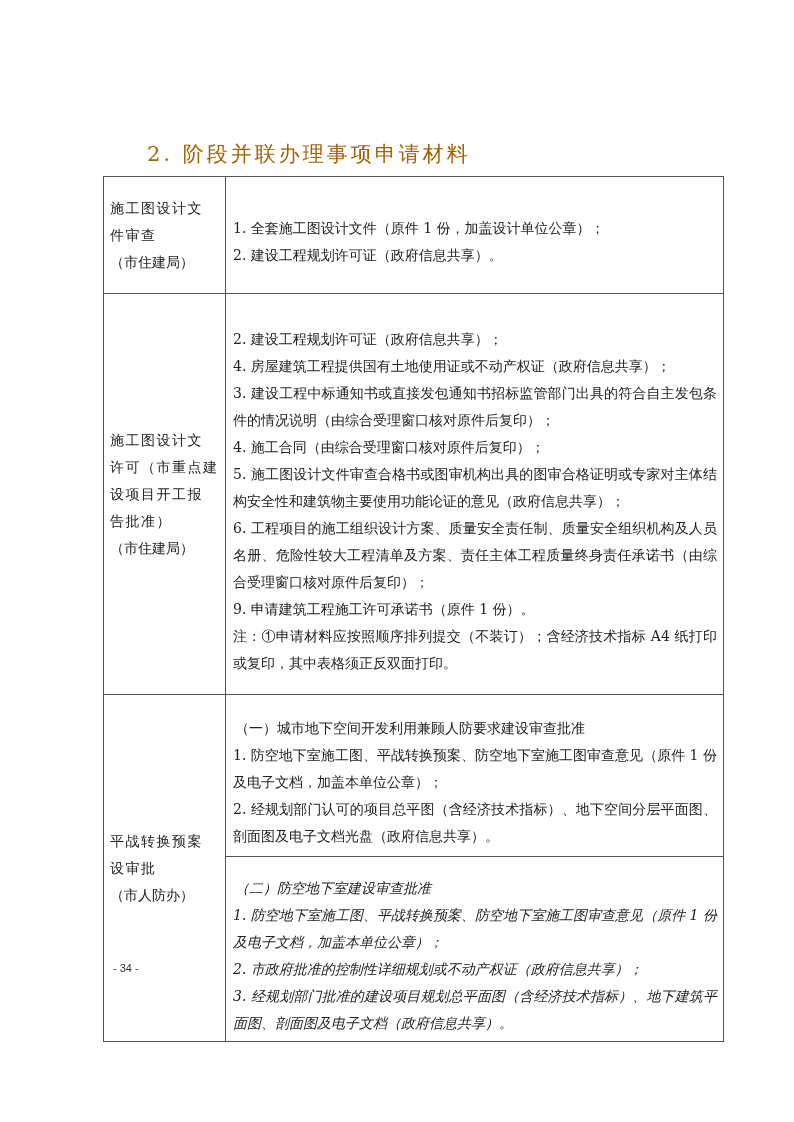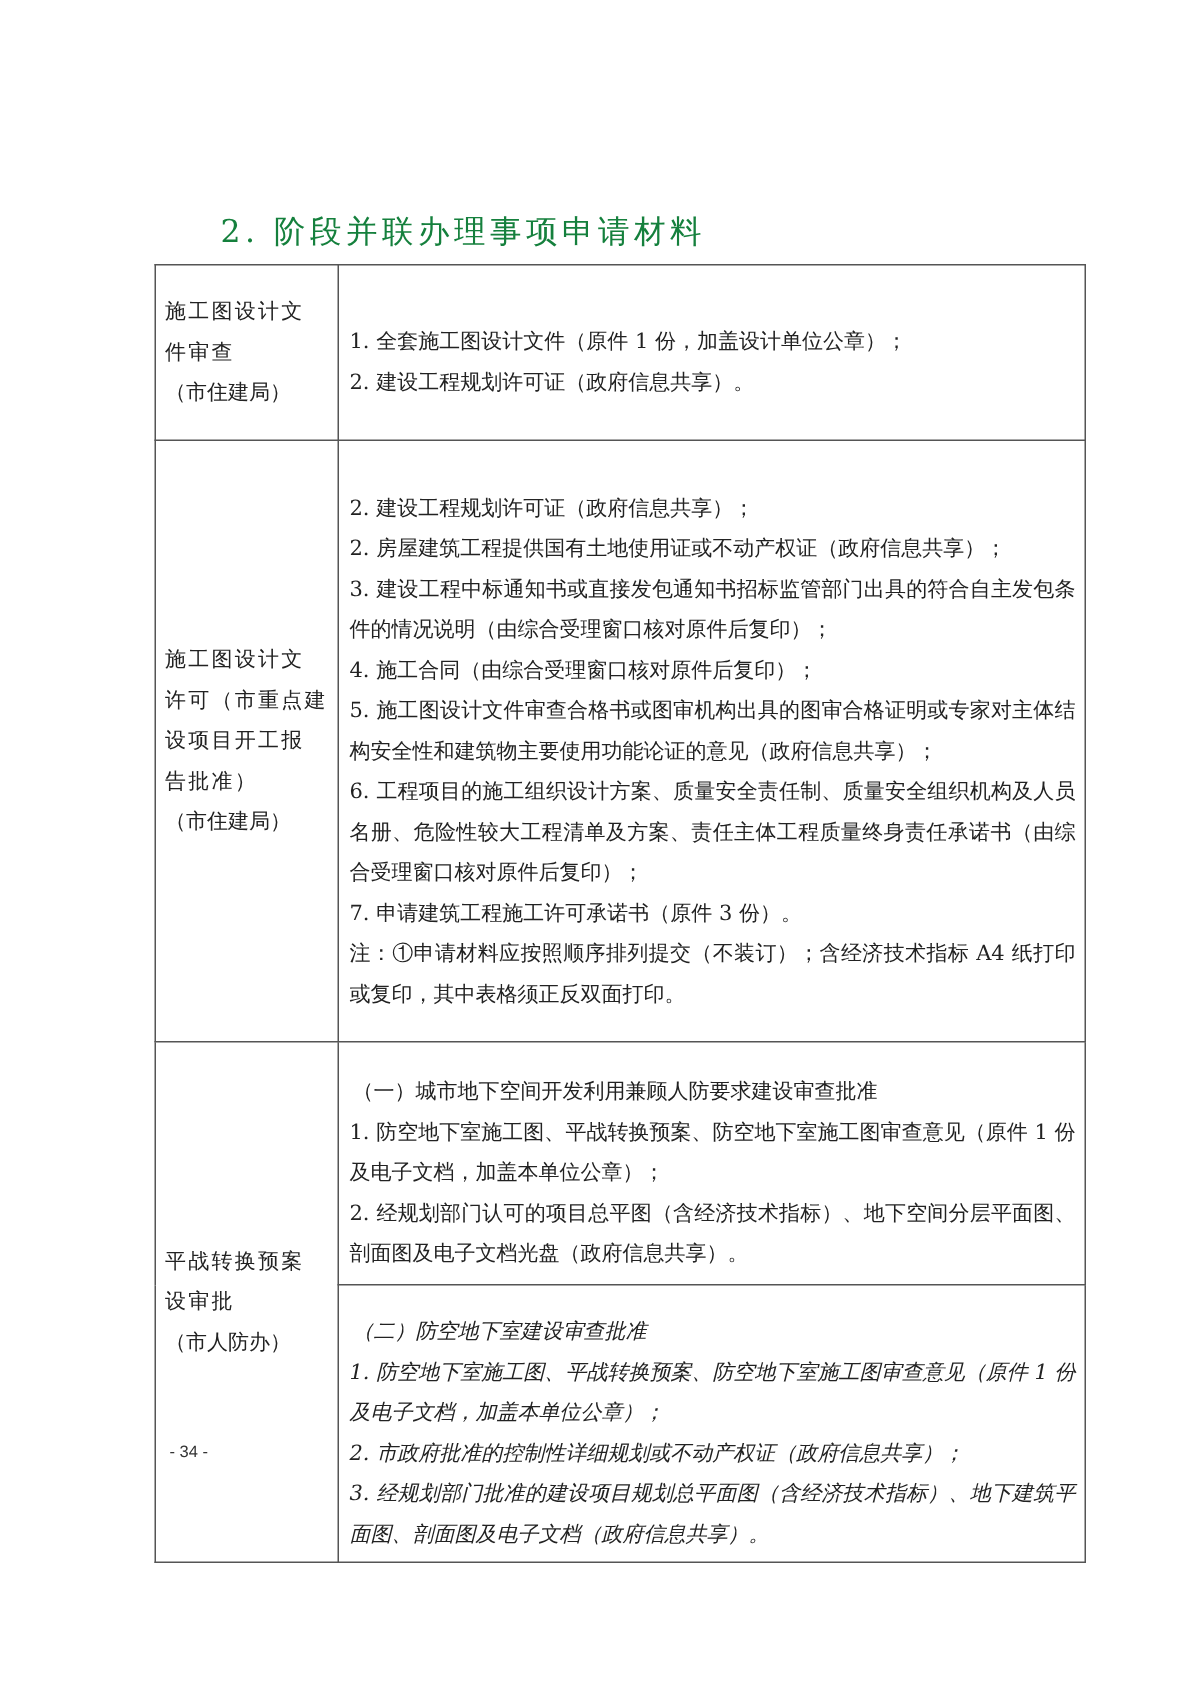--- a/index.html
+++ b/index.html
@@ -3,21 +3,21 @@
 <meta charset="utf-8">
 <style>
   html, body { margin: 0; padding: 0; }
   body {
     width: 794px; height: 1122px; background: #ffffff; position: relative;
     font-family: "DejaVu Serif", "Liberation Serif", serif; color: #222;
     overflow: hidden;
   }
   .heading {
     position: absolute; left: 147px; top: 140px;
-    font-size: 21px; letter-spacing: 3px; color: #15803d; white-space: nowrap;
+    font-size: 21px; letter-spacing: 3px; color: #a16207; white-space: nowrap;
   }
   table.materials {
     position: absolute; left: 103px; top: 176px; width: 620px;
     border-collapse: collapse; table-layout: fixed;
   }
   table.materials td {
     border: 1.3px solid #555; vertical-align: middle;
     font-size: 14px; line-height: 27px; color: #222;
   }
   col.c1 { width: 122px; }
@@ -64,26 +64,26 @@
   <tr class="row2">
     <td class="dept">
       <span class="line">施工图设计文</span>
       <span class="line">许可（市重点建</span>
       <span class="line">设项目开工报</span>
       <span class="line">告批准）</span>
       <span class="org">（市住建局）</span>
     </td>
     <td class="items">
       <span class="item">2. 建设工程规划许可证（政府信息共享）；</span>
-      <span class="item">2. 房屋建筑工程提供国有土地使用证或不动产权证（政府信息共享）；</span>
+      <span class="item">4. 房屋建筑工程提供国有土地使用证或不动产权证（政府信息共享）；</span>
       <span class="item">3. 建设工程中标通知书或直接发包通知书招标监管部门出具的符合自主发包条件的情况说明（由综合受理窗口核对原件后复印）；</span>
       <span class="item">4. 施工合同（由综合受理窗口核对原件后复印）；</span>
       <span class="item">5. 施工图设计文件审查合格书或图审机构出具的图审合格证明或专家对主体结构安全性和建筑物主要使用功能论证的意见（政府信息共享）；</span>
       <span class="item">6. 工程项目的施工组织设计方案、质量安全责任制、质量安全组织机构及人员名册、危险性较大工程清单及方案、责任主体工程质量终身责任承诺书（由综合受理窗口核对原件后复印）；</span>
-      <span class="item">7. 申请建筑工程施工许可承诺书（原件 3 份）。</span>
+      <span class="item">9. 申请建筑工程施工许可承诺书（原件 1 份）。</span>
       <span class="item">注：①申请材料应按照顺序排列提交（不装订）；含经济技术指标 A4 纸打印或复印，其中表格须正反双面打印。</span>
     </td>
   </tr>
 
   <tr class="row3a">
     <td class="dept" rowspan="2">
       <span class="line">平战转换预案</span>
       <span class="line">设审批</span>
       <span class="org">（市人防办）</span>
     </td>

